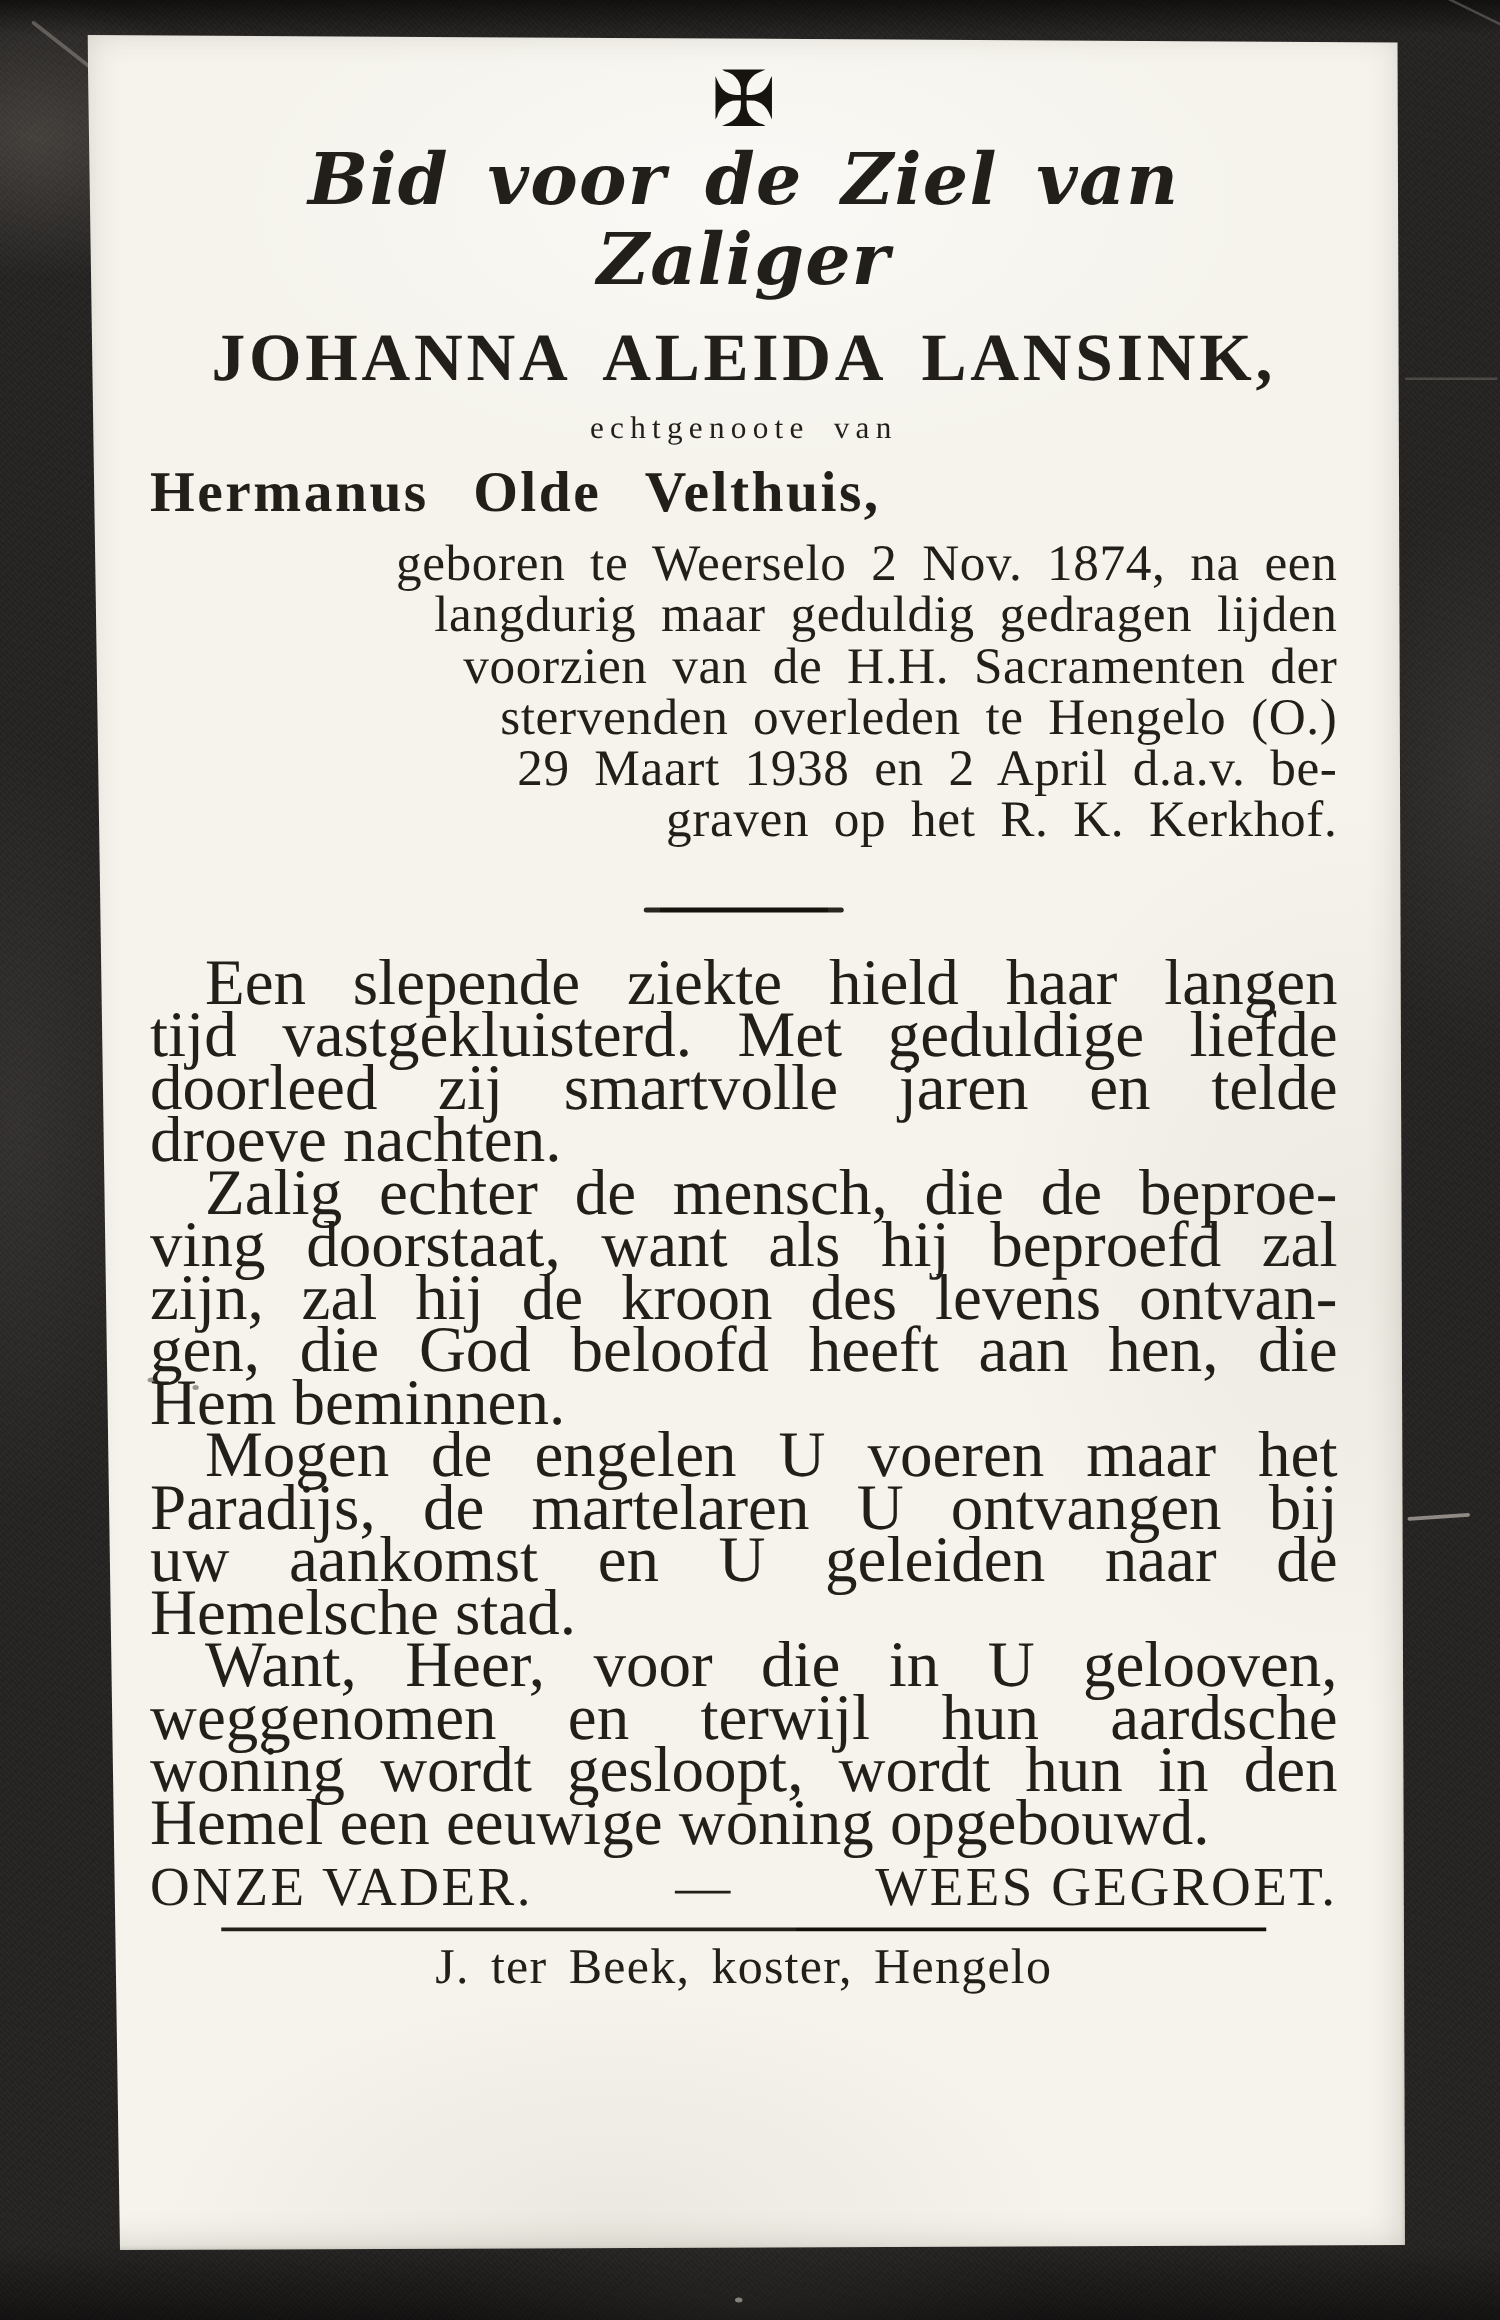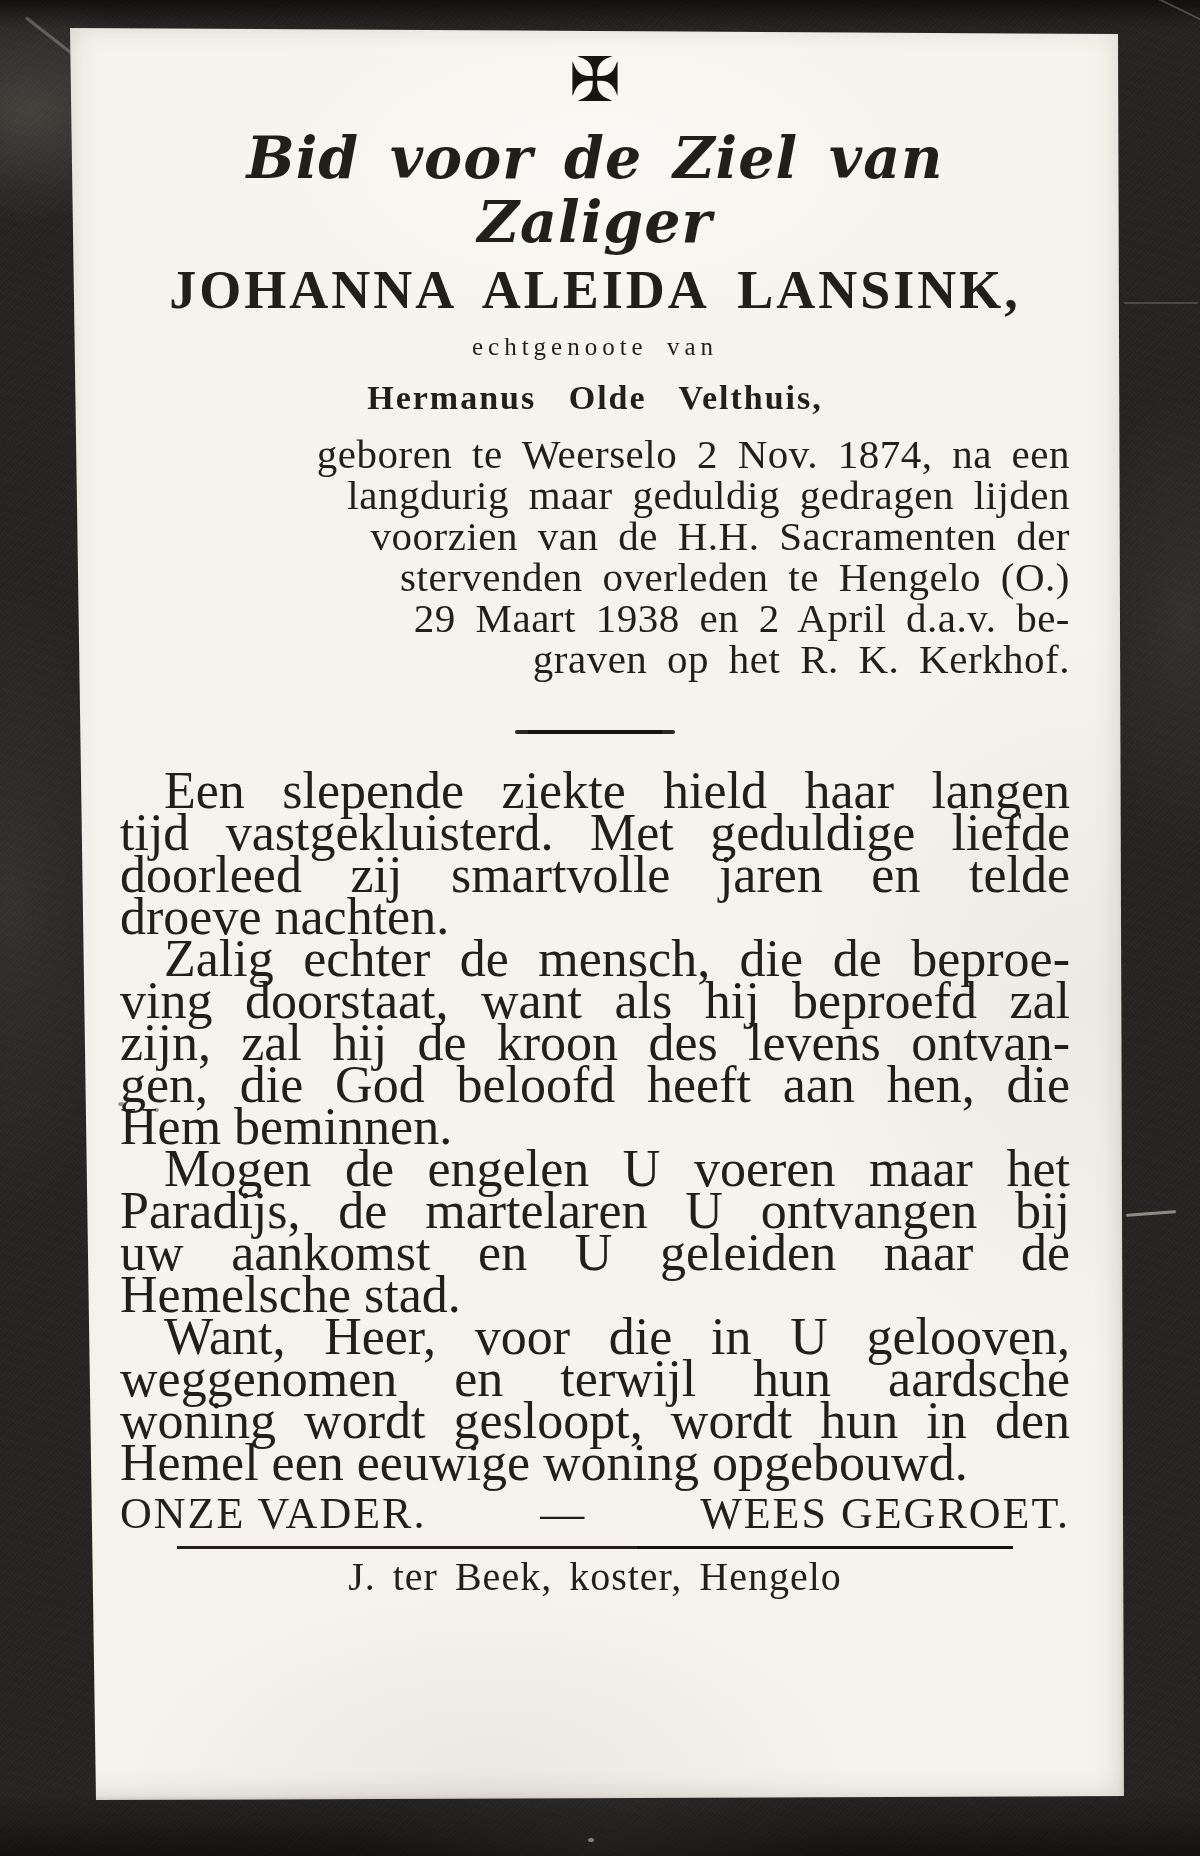--- a/index.html
+++ b/index.html
@@ -49,38 +49,37 @@
     color:var(--ink);
   }
   .content{box-sizing:border-box;width:100%;height:100%;padding:0 54px;}
 
   .cross{
     margin-top:26px;
     font-family:"DejaVu Sans", sans-serif;
     font-size:62px;line-height:64px;text-align:center;color:#17140f;
   }
   .title{
-    margin-top:14px;
     font-family:"DejaVu Serif", serif;
     font-style:italic;font-weight:bold;
     font-size:57px;line-height:64px;text-align:center;
     letter-spacing:1px;word-spacing:10px;
   }
   .name{
-    margin-top:6px;
+    margin-top:16px;
     font-weight:bold;font-size:54px;line-height:60px;text-align:center;
     letter-spacing:3px;word-spacing:14px;
   }
   .relation{
     margin-top:8px;
     font-size:25px;line-height:38px;text-align:center;letter-spacing:5px;word-spacing:8px;
   }
   .spouse{
     margin-top:6px;
-    font-weight:bold;font-size:34px;line-height:52px;text-align:center;
+    font-weight:bold;font-size:46px;line-height:52px;
     letter-spacing:2px;word-spacing:22px;
   }
   .intro{
     margin-top:10px;
     font-size:41px;line-height:41px;text-align:right;
     word-spacing:9px;letter-spacing:.5px;
     white-space:pre-line;
   }
   .divider{
     width:160px;height:4px;margin:50px auto 0 auto;

